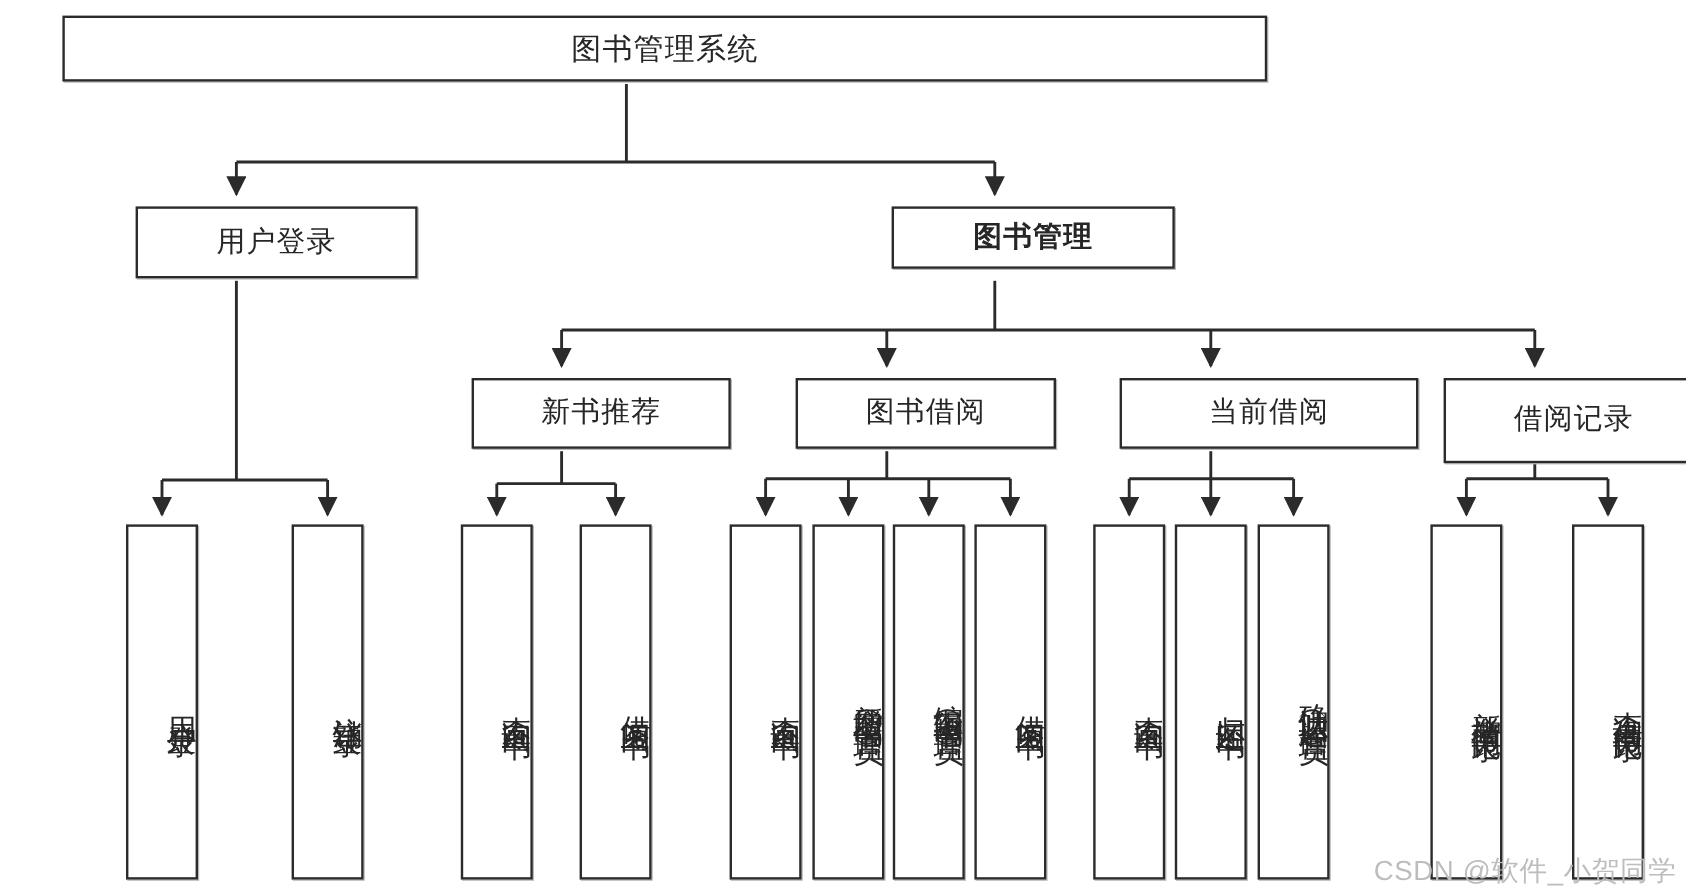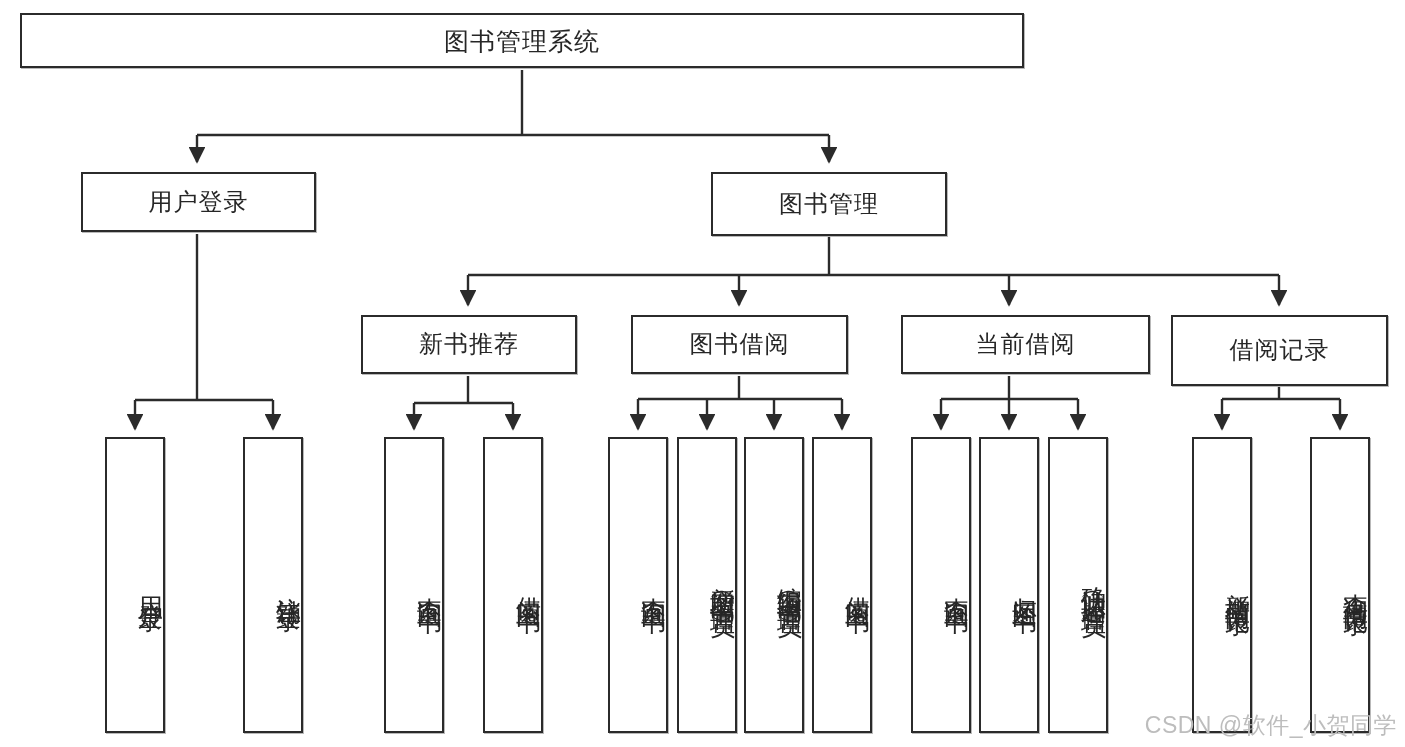--- a/index.html
+++ b/index.html
@@ -33,20 +33,21 @@
     box-shadow: 1px 1px 0 0 #b9b9b9;
     display: flex;
     align-items: center;
     justify-content: center;
     color: #262626;
   }
   .node.horiz {
     font-size: 24px;
     letter-spacing: 1px;
     line-height: 1.2;
+    margin-left: 32px;
   }
   .node.root {
     font-size: 25px;
   }
   .node.vert {
     writing-mode: vertical-rl;
     text-orientation: upright;
     font-size: 25px;
     letter-spacing: 4px;
     line-height: 1.0;
@@ -127,21 +128,21 @@
     </g>
   </svg>
 
   <div class="node horiz root" style="left:20px; top:13px; width:1004px; height:55px;">
     <span>图书管理系统</span>
   </div>
 
   <div class="node horiz" style="left:81px; top:172px; width:235px; height:60px;">
     <span>用户登录</span>
   </div>
-  <div class="node horiz" style="left:711px; top:172px; width:236px; height:64px;">
+  <div class="node horiz" style="left:711px; top:172px; width:236px; height:52px;font-weight:bold;">
     <span>图书管理</span>
   </div>
 
   <div class="node horiz" style="left:361px; top:315px; width:216px; height:59px;">
     <span>新书推荐</span>
   </div>
   <div class="node horiz" style="left:631px; top:315px; width:217px; height:59px;">
     <span>图书借阅</span>
   </div>
   <div class="node horiz" style="left:901px; top:315px; width:249px; height:59px;">

